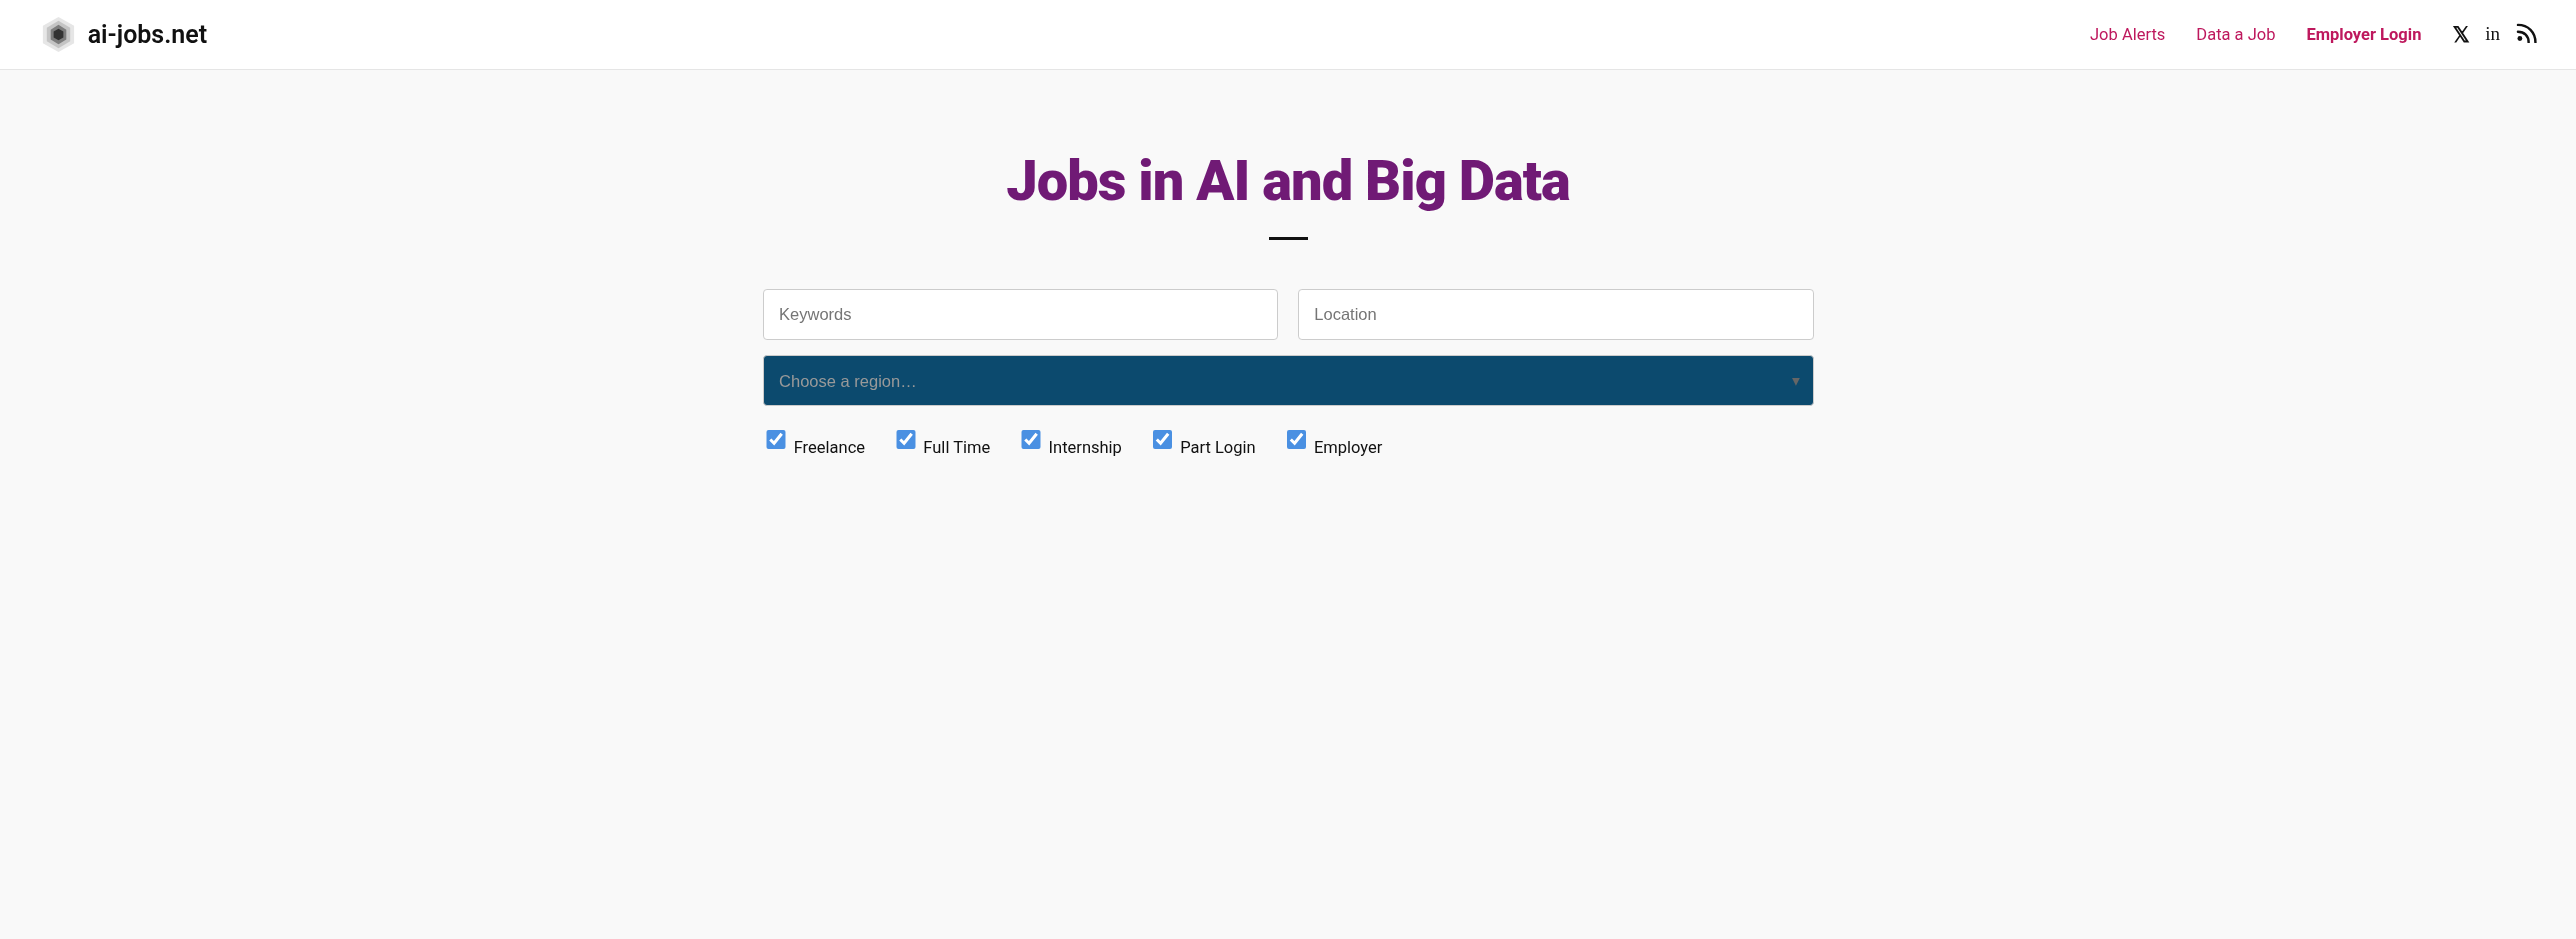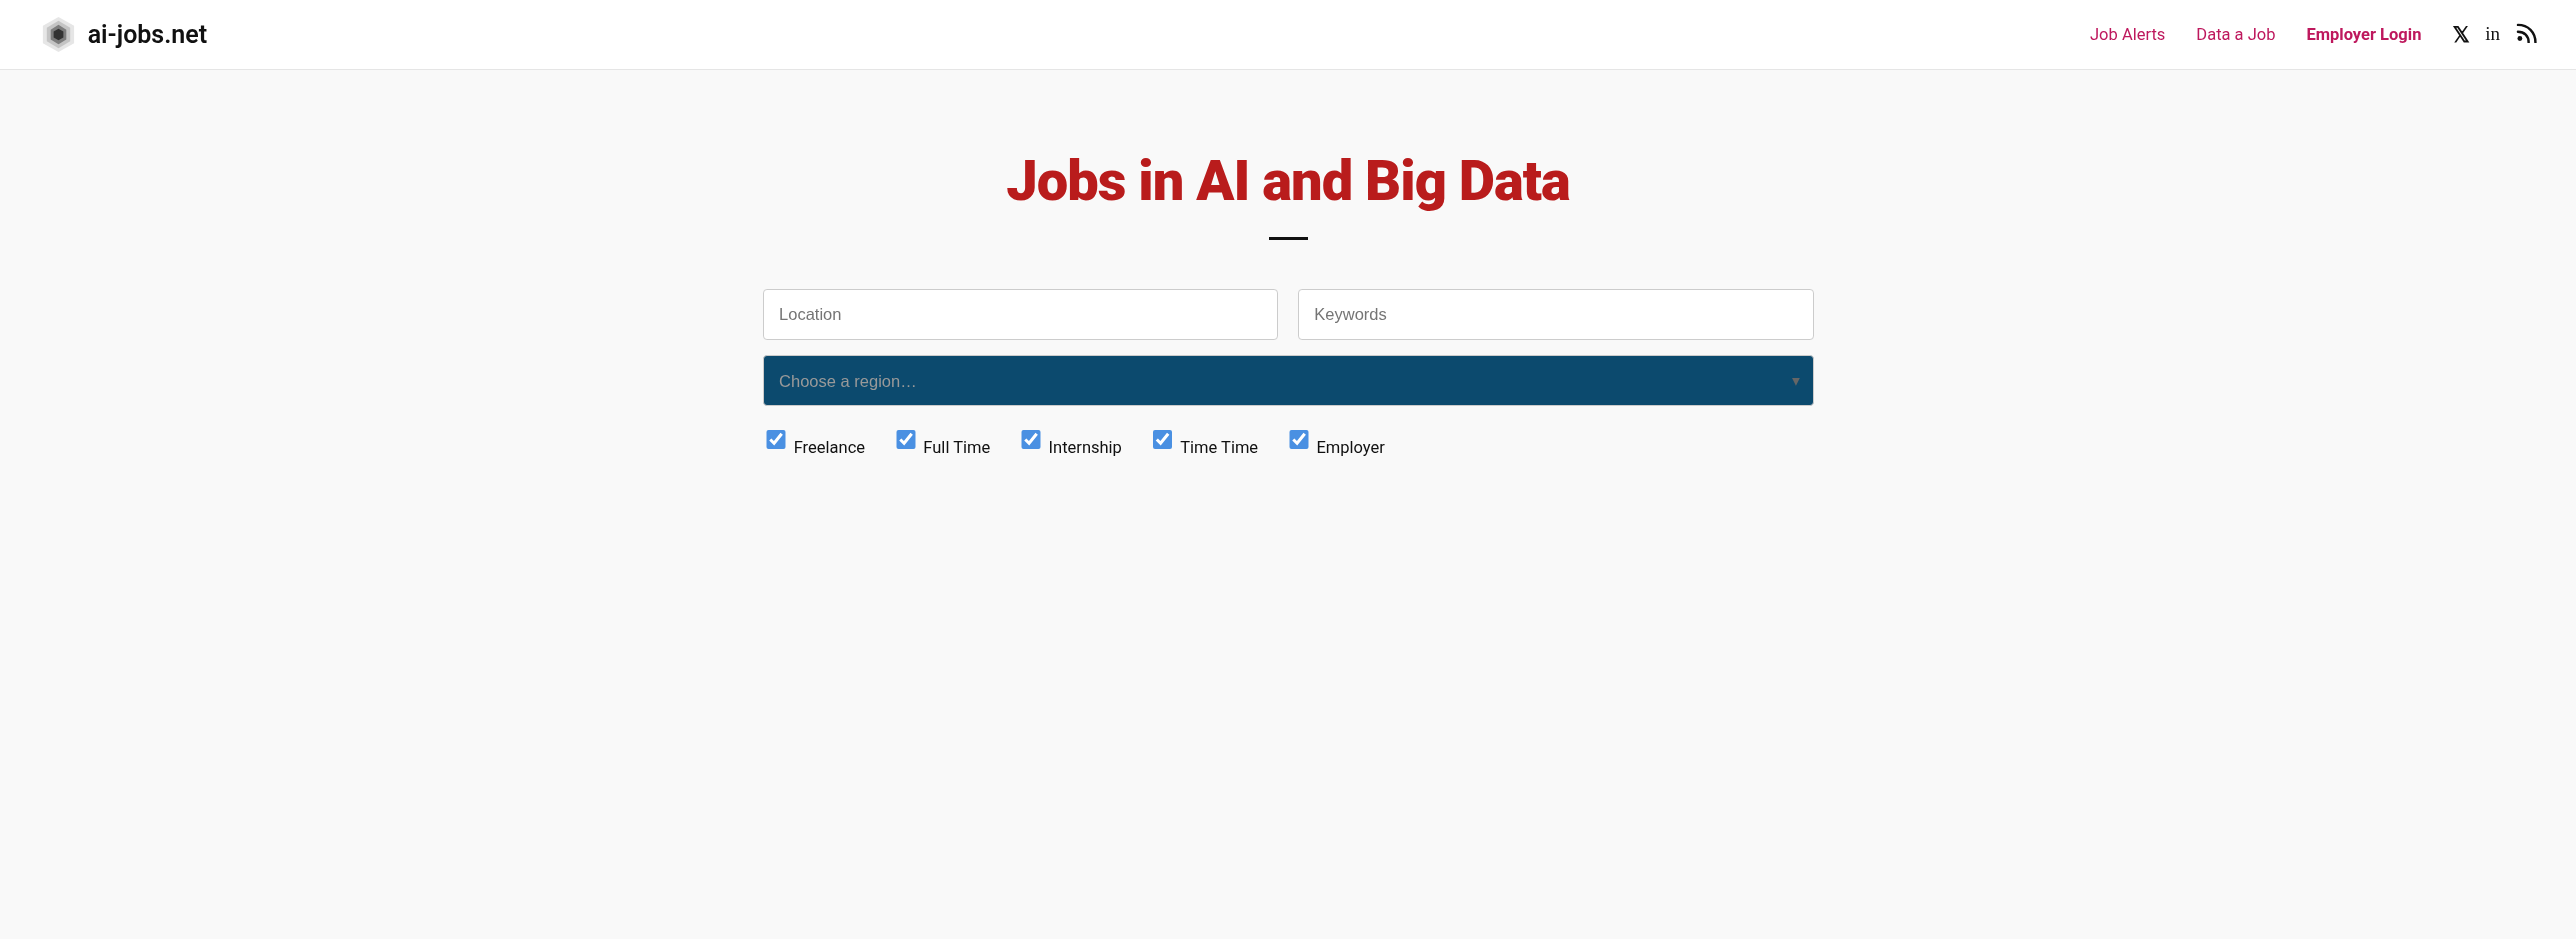--- a/index.html
+++ b/index.html
@@ -79,21 +79,21 @@
       display: flex;
       flex-direction: column;
       align-items: center;
       padding: 78px 19.5px 58px;
     }
 
     .hero-title {
       font-size: 56px;
       font-weight: 900;
       text-align: center;
-      color: #b91c1c;
+      color: #701a75;
       margin-bottom: 23px;
       letter-spacing: -1px;
     }
 
     .hero-divider {
       width: 39px;
       height: 2.9px;
       background: #111;
       margin-bottom: 49px;
     }
@@ -216,22 +216,22 @@
   </nav>
 </header>
 
 <main>
   <h1 class="hero-title">Jobs in AI and Big Data</h1>
   <div class="hero-divider"></div>
 
   <div class="search-form">
 
     <div class="search-row">
+      <input type="text" class="search-input" placeholder="Keywords" style="">
       <input type="text" class="search-input" placeholder="Location" style="">
-      <input type="text" class="search-input" placeholder="Keywords" style="">
     </div>
 
     <div class="region-select-wrapper">
       <select class="region-select">
         <option value="">Choose a region…</option>
       </select>
       <span class="select-arrow">▾</span>
     </div>
 
     <div class="checkbox-row">
@@ -242,21 +242,21 @@
       <label class="checkbox-item">
         <input type="checkbox" checked="" style="">
         <span class="checkbox-label">Full Time</span>
       </label>
       <label class="checkbox-item">
         <input type="checkbox" checked="" style="">
         <span class="checkbox-label">Internship</span>
       </label>
       <label class="checkbox-item">
         <input type="checkbox" checked="" style="">
-        <span class="checkbox-label">Time Time</span>
+        <span class="checkbox-label">Part Login</span>
       </label>
       <label class="checkbox-item">
         <input type="checkbox" checked="" style="">
         <span class="checkbox-label">Employer</span>
       </label>
     </div>
   </div>
 </main>
 
 

